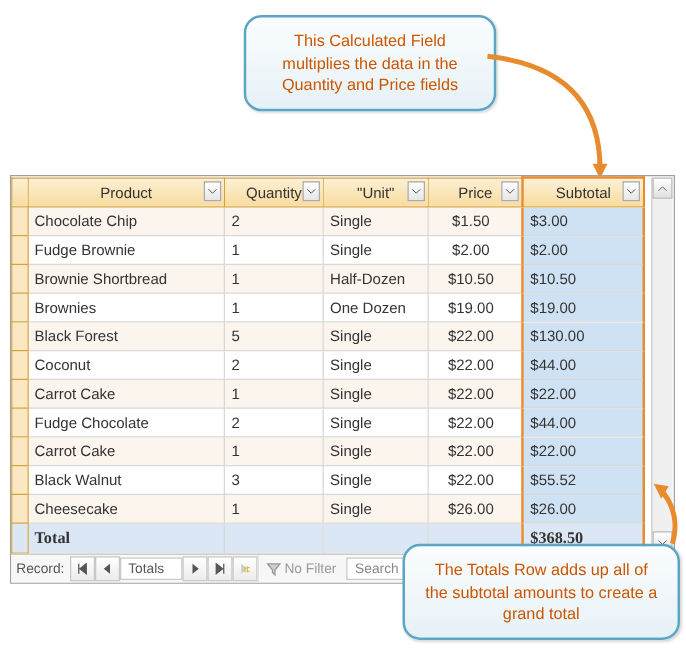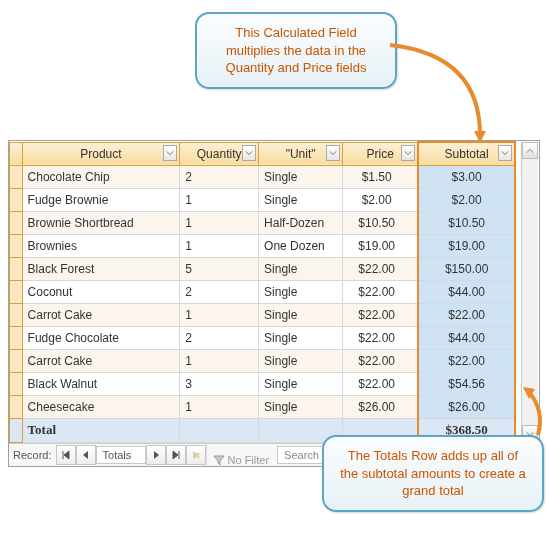--- a/index.html
+++ b/index.html
@@ -8,39 +8,39 @@
 .callout-top{left:195px;top:12px;width:170px;font-size:13px;line-height:1.35}
 .callout-bot{left:322px;top:435px;width:190px;font-size:13px;line-height:1.35}
 .grid{position:absolute;left:8px;top:140px;width:530px;border:1px solid #a0a0a0;background:#fff}
 table{border-collapse:collapse;width:100%;table-layout:fixed}
 th,td{border:1px solid #d8d8d8;padding:3px 5px;white-space:nowrap;overflow:hidden;text-overflow:clip;height:16px}
 th{background:linear-gradient(#f0f0f0,#e3e3e3);font-weight:normal;color:#333;position:relative}
 .sel th{background:linear-gradient(#fdf0d5,#f8dca0);border:1px solid #d6a33a}
 .dd{position:absolute;right:2px;top:2px;width:12px;height:14px;border:1px solid #aaa;background:linear-gradient(#fff,#e6e6e6);display:flex;align-items:center;justify-content:center}
 .dd svg{width:8px;height:8px}
 th.highlight{border-top:2px solid #e88b2e;border-left:2px solid #e88b2e;border-right:2px solid #e88b2e}
-td.subcell{background:#cfe2f3;text-align:center;border-left:2px solid #e88b2e;border-right:2px solid #e88b2e}
+td.subcell{background:#cfe2f3;text-align:left;border-left:2px solid #e88b2e;border-right:2px solid #e88b2e}
 td.rowsel{background:linear-gradient(#fdf0d5,#f8dca0);border:1px solid #d6a33a;width:10px;padding:0}
 tr.srow td.rowsel{background:#fce7c3}
 tr.srow:nth-child(odd) td:not(.subcell):not(.rowsel){background:#fcf5ed}
 tr.srow:nth-child(even) td:not(.subcell):not(.rowsel){background:#fff}
 td.qty{text-align:left}
 td.price{text-align:center;padding-right:12px}
 tr.totalrow td{background:#dbe7f5;font-weight:bold;font-family:Georgia,serif;font-size:13px}
-tr.totalrow td.subcell{border-bottom:2px solid #e88b2e;text-align:center}
+tr.totalrow td.subcell{border-bottom:2px solid #e88b2e;text-align:left}
 tr.totalrow td.tlabel{text-align:left}
 .scroll{position:absolute;right:1px;top:1px;bottom:24px;width:16px;background:#f0f0f0;border-left:1px solid #ccc}
 .scroll .up,.scroll .dn{height:15px;border:1px solid #bbb;background:linear-gradient(#fff,#e0e0e0);display:flex;align-items:center;justify-content:center}
 .scroll .dn{position:absolute;bottom:0;left:0;right:0}
 .navbar{display:flex;align-items:center;border-top:1px solid #ccc;background:#f7f7f7;height:22px;font-size:11px;color:#555}
 .navbar .lbl{padding:0 4px}
 .navbtn{width:18px;height:18px;border:1px solid #c8c8c8;margin:0 0px;background:linear-gradient(#fff,#ececec);display:flex;align-items:center;justify-content:center;color:#555}
 .navbtn.disabled{color:#bbb}
 .recbox{border:1px solid #c8c8c8;background:#fff;padding:1px 6px;min-width:36px;height:14px;line-height:14px}
-.filterbtn{display:flex;align-items:flex-end;padding:0 6px;color:#999;border-left:1px solid #ddd;height:100%}
+.filterbtn{display:flex;align-items:center;padding:0 6px;color:#999;border-left:1px solid #ddd;height:100%}
 .searchbox{border:1px solid #c8c8c8;background:#fff;padding:1px 6px;min-width:60px;height:14px;line-height:14px;color:#888;margin-left:2px}
 .tbl-wrap{margin-right:23px}
 svg.arrow{width:auto;height:auto;position:absolute;pointer-events:none}
 </style>
 </head>
 <body>
 <div class="wrap">
 
 <div class="callout callout-top">This Calculated Field multiplies the data in the Quantity and Price fields</div>
 
@@ -122,21 +122,21 @@
               <td>One Dozen</td>
               <td class="price">$19.00</td>
               <td class="subcell">$19.00</td>
             </tr>
             <tr class="srow">
               <td class="rowsel"></td>
               <td>Black Forest</td>
               <td class="qty">5</td>
               <td>Single</td>
               <td class="price">$22.00</td>
-              <td class="subcell">$150.00</td>
+              <td class="subcell">$130.00</td>
             </tr>
             <tr class="srow">
               <td class="rowsel"></td>
               <td>Coconut</td>
               <td class="qty">2</td>
               <td>Single</td>
               <td class="price">$22.00</td>
               <td class="subcell">$44.00</td>
             </tr>
             <tr class="srow">
@@ -162,21 +162,21 @@
               <td>Single</td>
               <td class="price">$22.00</td>
               <td class="subcell">$22.00</td>
             </tr>
             <tr class="srow">
               <td class="rowsel"></td>
               <td>Black Walnut</td>
               <td class="qty">3</td>
               <td>Single</td>
               <td class="price">$22.00</td>
-              <td class="subcell">$54.56</td>
+              <td class="subcell">$55.52</td>
             </tr>
             <tr class="srow">
               <td class="rowsel"></td>
               <td>Cheesecake</td>
               <td class="qty">1</td>
               <td>Single</td>
               <td class="price">$26.00</td>
               <td class="subcell">$26.00</td>
             </tr>
             <tr class="totalrow">

